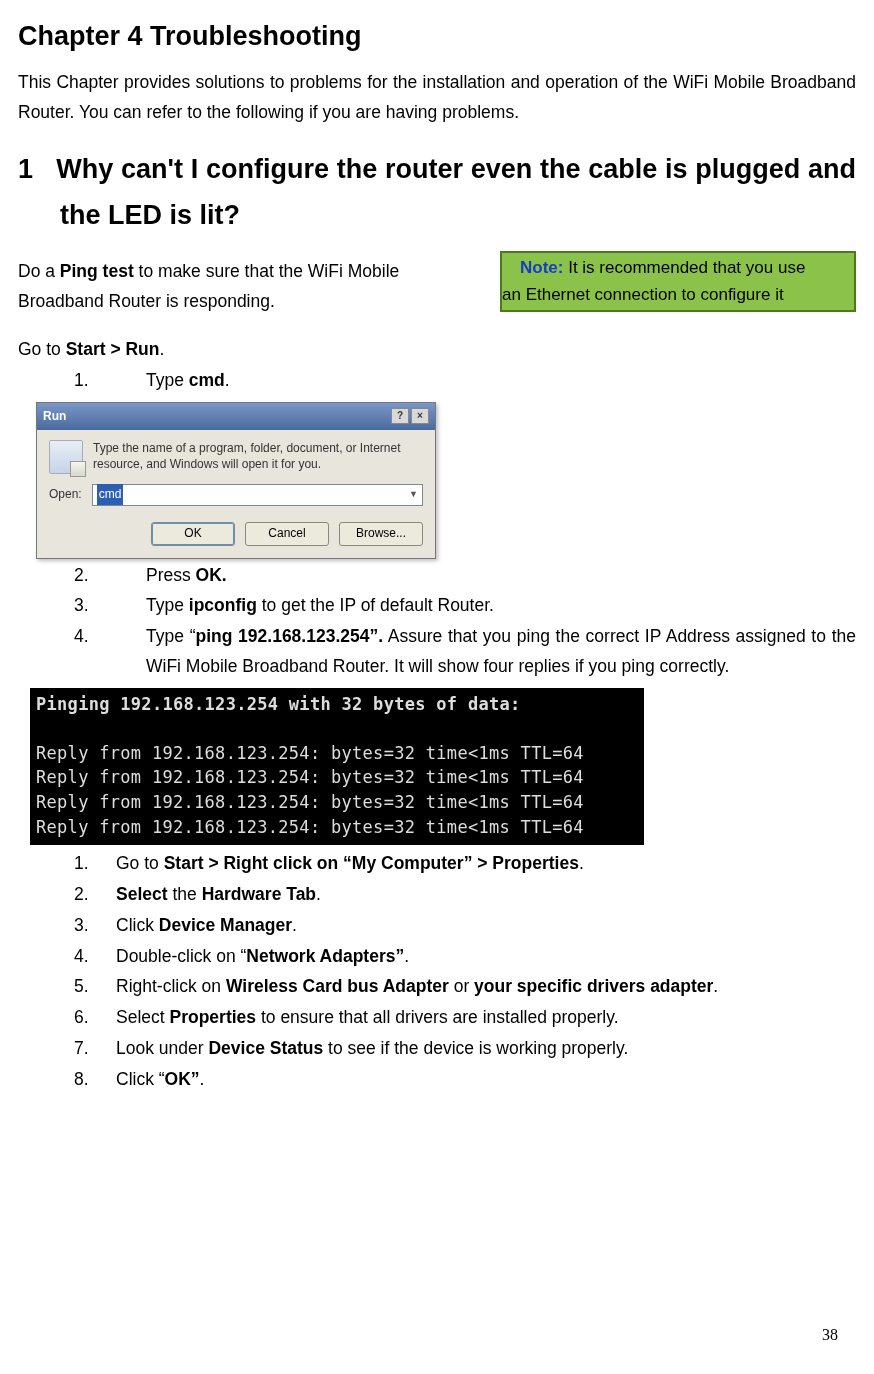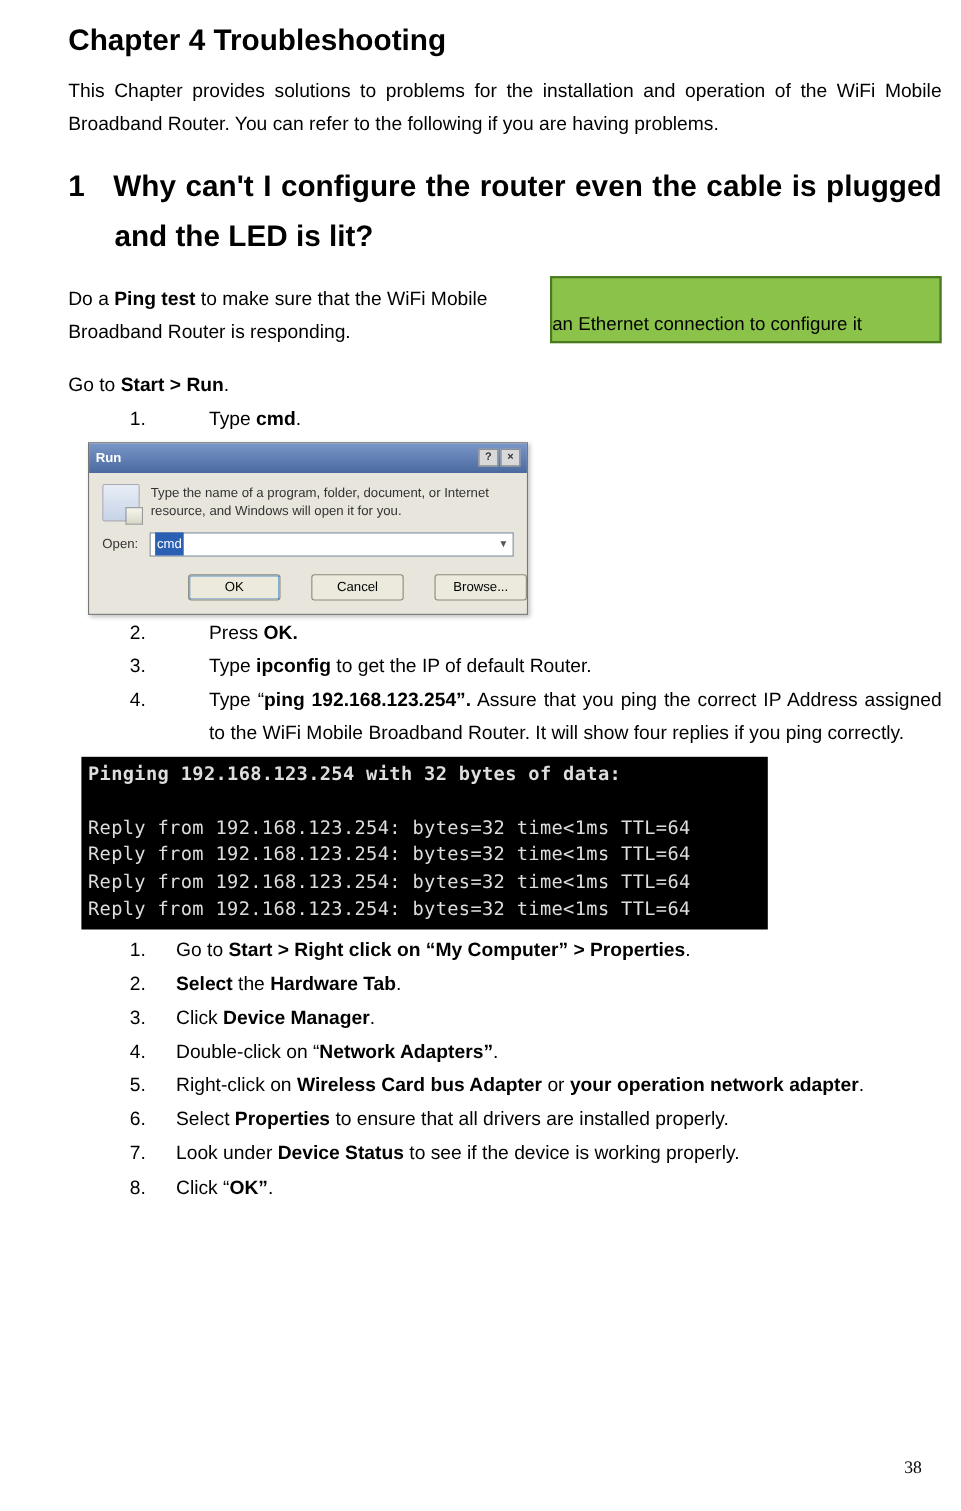--- a/index.html
+++ b/index.html
@@ -98,64 +98,64 @@
   .run-desc { color:#333; line-height:1.35; }
   .run-open-row { padding: 4px 12px 10px 12px; display:flex; align-items:center; gap:10px; }
   .run-open-row label { color:#333; }
   .run-input {
     flex:1; border:1px solid #7a8a9a; background:#fff; height:20px;
     display:flex; align-items:center; justify-content:space-between;
     padding:0 2px 0 4px;
   }
   .run-input .val { background:#2b5fb3; color:#fff; padding:0 2px; font-size:12px; }
   .run-input .caret { font-size:9px; color:#555; padding:0 2px; }
-  .run-buttons { padding: 6px 0 12px 12px; display:flex; justify-content:flex-end; gap:28px;align-items:center; }
+  .run-buttons { padding: 6px 12px 12px 12px; display:flex; justify-content:flex-end; gap:10px;align-items:center; }
   .run-btn {
     width:82px; height:22px; background:#eceadd;
     border:1px solid #8a8a7a; border-radius:3px;
     font-size:12px; display:flex; align-items:center; justify-content:center;
   }
   .run-btn.ok { box-shadow:0 0 0 1px #5b91d0 inset; }
 
   
   .cmd {
     width: 602px;
     margin: 6px 0 4px 12px;
     background:#000;
     color:#ddd;
     font-family: "Lucida Console", Consolas, monospace;
     font-size: 17px;
-    padding: 4px 16px 6px 6px;
+    padding: 4px 6px 6px 6px;
     line-height: 1.45;
     white-space: pre;
     letter-spacing: 0.3px;
   }
   .cmd .hdr { color:#ddd; font-weight:bold; }
   .para { text-align: justify; margin: 2px 0; }
   .pagenum { position:absolute; right:18px; bottom:26px; font-family:"Times New Roman",serif; font-size:16px; }
-  .page { position:relative; min-height:1360px;margin-left:44px; }
+  .page { position:relative; min-height:1360px; }
 </style>
 </head>
 <body>
 <div class="page">
 
 <h1 class="chapter">Chapter 4    Troubleshooting</h1>
 
 <p class="intro">This Chapter provides solutions to problems for the installation and operation of the WiFi Mobile Broadband Router. You can refer to the following if you are having problems.</p>
 
 <h2 class="section">
   <span>1</span>&nbsp;&nbsp;&nbsp;<span>Why can't I configure the router even the cable is plugged and the LED is lit?</span>
 </h2>
 
 <div class="note-row">
   <div class="note-text-left">
     <span>Do a </span><b>Ping test</b><span> to make sure that the WiFi Mobile Broadband Router is responding.</span>
   </div>
   <div class="note-box">
-    <br>
+    <span style="padding-left:18px;"><span class="note-label">Note:</span><span> It is recommended that you use</span></span><br>
     <span>an Ethernet connection to configure it</span>
   </div>
 </div>
 
 <p class="instr">
   <span>Go to </span><b>Start &gt; Run</b><span>.</span>
 </p>
 
 <div class="ol1">
   <div class="item">
@@ -225,21 +225,21 @@
       <div class="item">
         <div class="num">3.</div>
         <div class="txt"><span>Click </span><b>Device Manager</b><span>.</span></div>
       </div>
       <div class="item">
         <div class="num">4.</div>
         <div class="txt"><span>Double-click on “</span><b>Network Adapters”</b><span>.</span></div>
       </div>
       <div class="item">
         <div class="num">5.</div>
-        <div class="txt"><span>Right-click on </span><b>Wireless Card bus Adapter</b><span> or </span><b>your operation network adapter</b><span>.</span></div>
+        <div class="txt"><span>Right-click on </span><b>Wireless Card bus Adapter</b><span> or </span><b>your specific drivers adapter</b><span>.</span></div>
       </div>
       <div class="item">
         <div class="num">6.</div>
         <div class="txt"><span>Select </span><b>Properties</b><span> to ensure that all drivers are installed properly.</span></div>
       </div>
       <div class="item">
         <div class="num">7.</div>
         <div class="txt"><span>Look under </span><b>Device Status</b><span> to see if the device is working properly.</span></div>
       </div>
       <div class="item">

